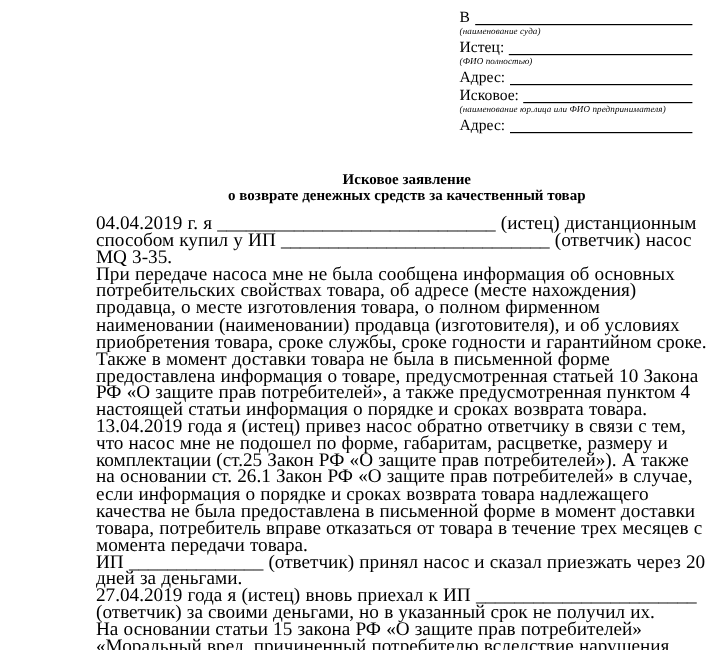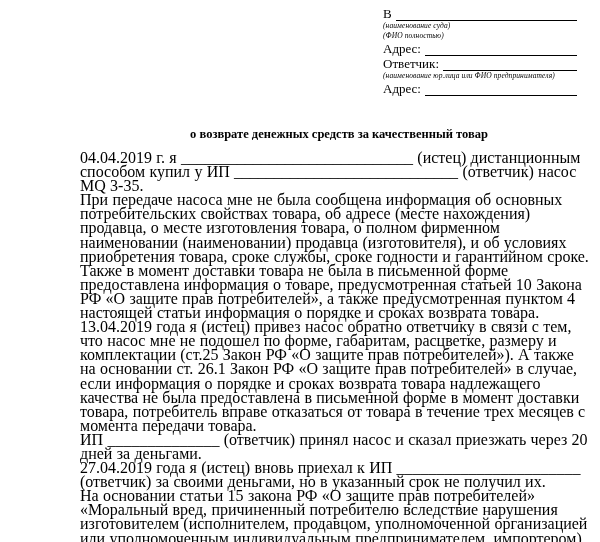--- a/index.html
+++ b/index.html
@@ -77,42 +77,47 @@
 <div class="page">
 
   <div class="header-form">
 
     <div class="form-row">
       <span class="label">В</span>
       <span class="blank"></span>
     </div>
     <div class="form-caption">(наименование суда)</div>
 
+    <div class="form-row">
+      <span class="label">Истец:</span>
+      <span class="blank"></span>
+    </div>
     <div class="form-caption">(ФИО полностью)</div>
 
     <div class="form-row">
       <span class="label">Адрес:</span>
       <span class="blank"></span>
     </div>
 
     <div class="form-row">
-      <span class="label">Ответчик:</span>
+      <span class="label">Исковое:</span>
       <span class="blank"></span>
     </div>
     <div class="form-caption">(наименование юр.лица или ФИО предпринимателя)</div>
 
     <div class="form-row">
       <span class="label">Адрес:</span>
       <span class="blank"></span>
     </div>
 
 
   </div>
 
   <div class="doc-title">
+    <div>Исковое заявление</div>
     <div>о возврате денежных средств за качественный товар</div>
   </div>
 
   <div class="doc-body">
     <p>04.04.2019 г. я _____________________________ (истец) дистанционным способом купил у ИП ____________________________ (ответчик) насос MQ 3-35.</p>
     <p>При передаче насоса мне не была сообщена информация об основных потребительских свойствах товара, об адресе (месте нахождения) продавца, о месте изготовления товара, о полном фирменном наименовании (наименовании) продавца (изготовителя), и об условиях приобретения товара, сроке службы, сроке годности и гарантийном сроке.</p>
     <p>Также в момент доставки товара не была в письменной форме предоставлена информация о товаре, предусмотренная статьей 10 Закона РФ «О защите прав потребителей», а также предусмотренная пунктом 4 настоящей статьи информация о порядке и сроках возврата товара.</p>
     <p>13.04.2019 года я (истец)  привез насос обратно ответчику в связи с тем, что насос мне не подошел по форме, габаритам, расцветке, размеру и комплектации (ст.25 Закон РФ «О защите прав потребителей»). А также на основании ст. 26.1 Закон РФ «О защите прав потребителей» в случае, если информация о порядке и сроках возврата товара надлежащего качества не была предоставлена в письменной форме в момент доставки товара, потребитель вправе отказаться от товара в течение  трех месяцев  с момента  передачи товара.</p>
     <p>ИП ______________ (ответчик) принял насос и  сказал приезжать  через 20 дней  за деньгами.</p>
     <p>27.04.2019 года я (истец)  вновь приехал к ИП _______________________ (ответчик) за своими деньгами, но в указанный срок не получил их.</p>

